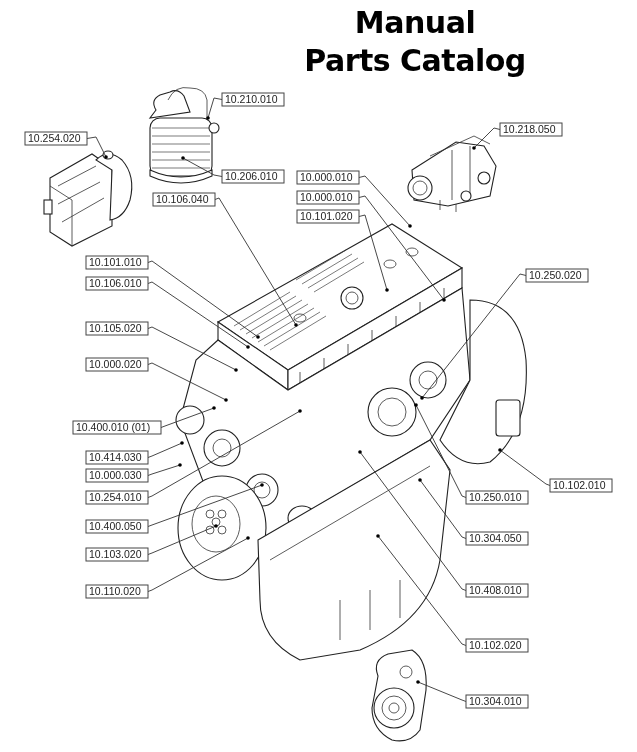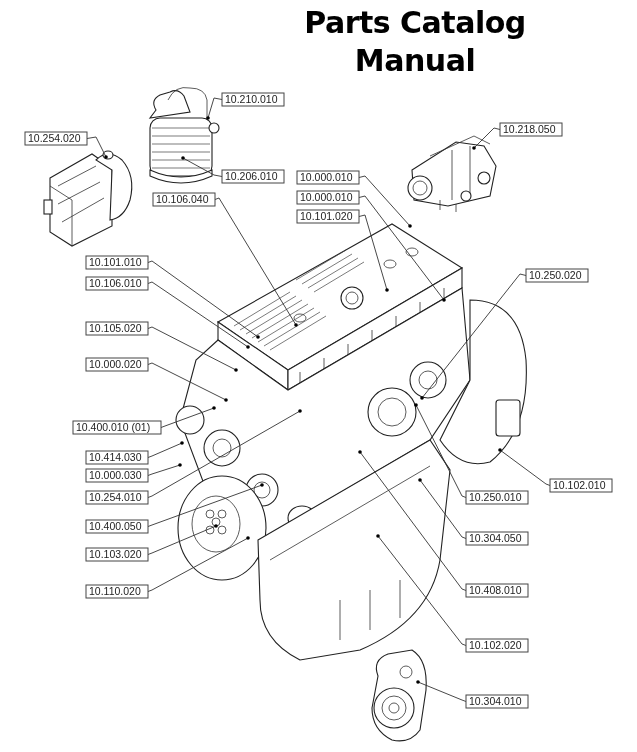--- a/index.html
+++ b/index.html
@@ -12,22 +12,22 @@
   .leader { stroke: #333; stroke-width: 0.9; fill: none; }
   .dot { fill: #000; }
   .part { fill: #fff; stroke: #222; stroke-width: 1.1; }
   .part-thin { fill: none; stroke: #333; stroke-width: 0.8; }
   .hatch { stroke: #444; stroke-width: 0.7; }
 </style>
 </head>
 <body>
 
 <div id="title">
+  <div>Manual</div>
   <div>Parts Catalog</div>
-  <div>Manual</div>
 </div>
 
 <svg id="diagram" width="637" height="752" viewBox="0 0 637 752">
 
   <g>
     <path class="part" d="M156,110 Q150,100 160,95 L170,92 Q178,88 184,96 L190,112 L150,118 Z"></path>
     <path class="part-thin" d="M168,100 Q175,85 190,88 Q205,88 207,100 L207,125"></path>
     <rect class="part" x="150" y="118" width="62" height="58" rx="10"></rect>
     <path class="hatch" d="M152,128 L210,128 M152,136 L210,136 M152,144 L210,144 M152,152 L210,152 M152,160 L210,160 M152,168 L210,168"></path>
     <path class="part" d="M150,176 Q181,190 212,176 L212,170 Q181,184 150,170 Z"></path>

